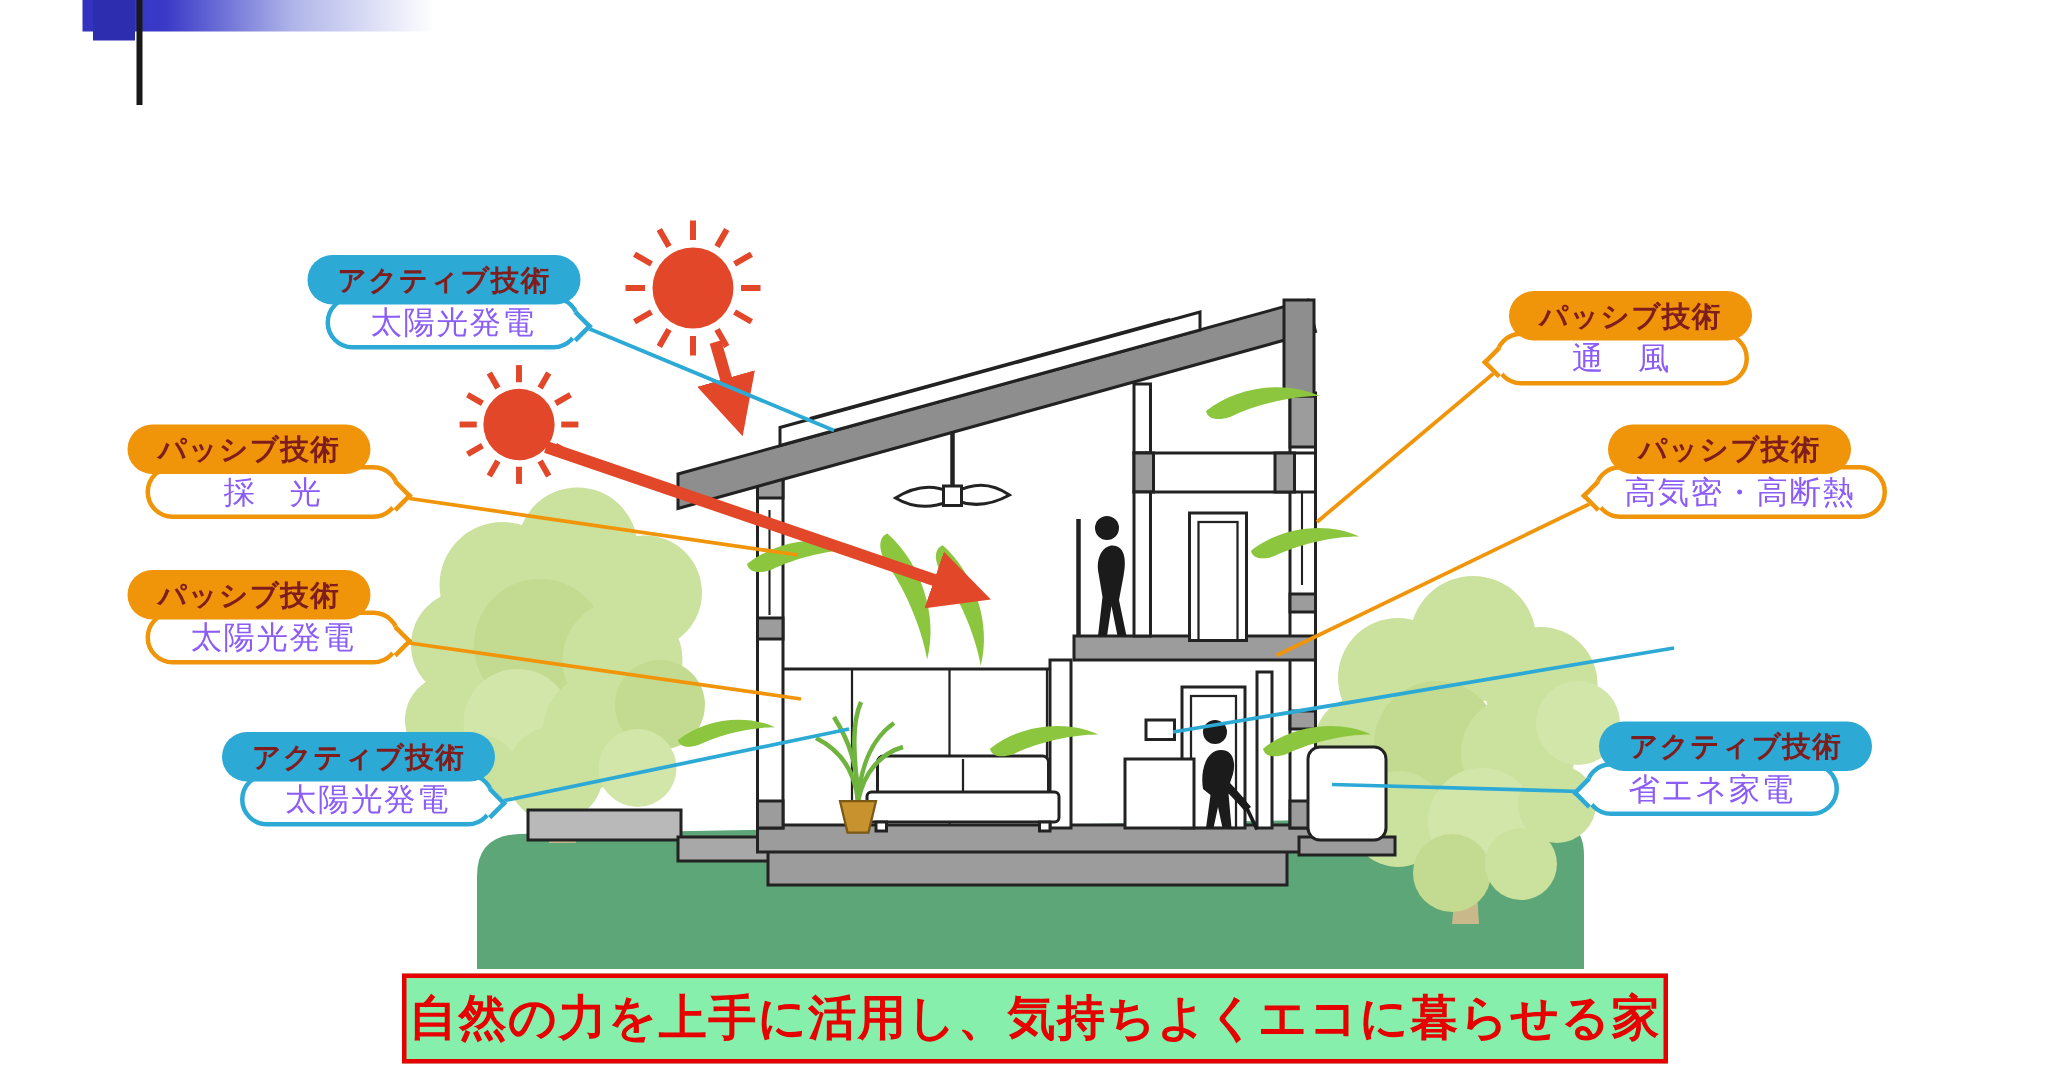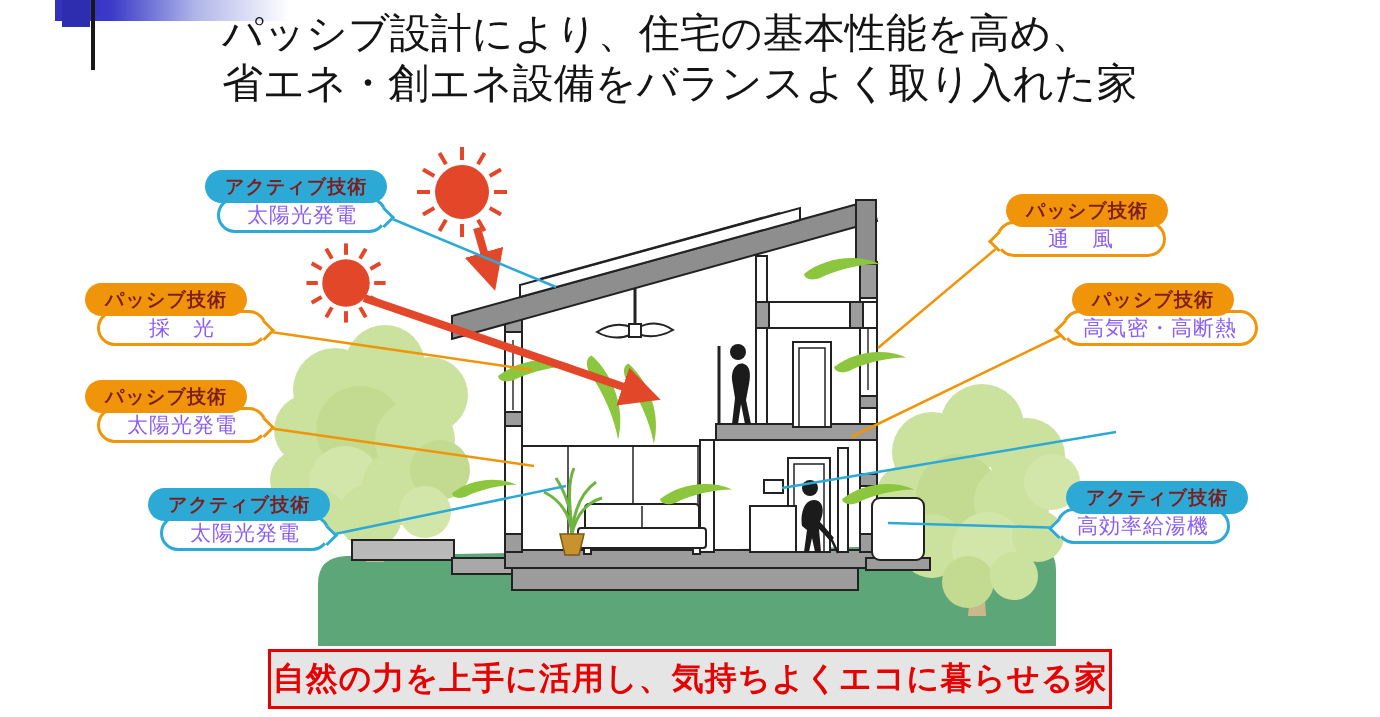--- a/index.html
+++ b/index.html
@@ -37,37 +37,33 @@
   .callout .val::after { content:""; position:absolute; width:12px; height:12px; background:#fff; top:10px; }
   .callout.tail-right .val::after { right:-8px; transform:rotate(45deg); }
   .callout.tail-left  .val::after { left:-8px;  transform:rotate(45deg); }
   .callout.active.tail-right .val::after { border-top:3px solid var(--blue); border-right:3px solid var(--blue); }
   .callout.active.tail-left  .val::after { border-bottom:3px solid var(--blue); border-left:3px solid var(--blue); }
   .callout.passive.tail-right .val::after { border-top:3px solid var(--orange); border-right:3px solid var(--orange); }
   .callout.passive.tail-left  .val::after { border-bottom:3px solid var(--orange); border-left:3px solid var(--orange); }
 
   .footer-banner {
     position:absolute; left:268px; top:649px; width:844px; height:60px; box-sizing:border-box;
-    border:3px solid #E60000; background:#e5e5e5; display:flex; align-items:center; justify-content:center;
+    border:3px solid #E60000; background:#86efac; display:flex; align-items:center; justify-content:center;
     color:#E60000; font-size:32px; font-weight:700; letter-spacing:1px; white-space:nowrap; z-index:6;
   }
 </style>
 </head>
 <body>
 
 <div class="stage">
 
   <div class="deco-bar"></div>
   <div class="deco-square"></div>
   <div class="deco-line"></div>
 
-  <div class="title">
-    <div>パッシブ設計により、住宅の基本性能を高め、</div>
-    <div>省エネ・創エネ設備をバランスよく取り入れた家</div>
-  </div>
 
   <svg class="diagram-svg" width="1380" height="717" viewBox="0 0 1380 717">
     <defs>
       <path id="swoosh" d="M0,18 C20,2 52,-3 76,8 C56,8 32,14 16,22 C7,25 1,23 0,18 Z"></path>
       <marker id="ah" markerWidth="5" markerHeight="5" refX="3.6" refY="2.5" orient="auto">
         <path d="M0,0 L5,2.5 L0,5 Z" fill="#E2472A"></path>
       </marker>
     </defs>
 
     <path d="M318,646 L318,584 Q318,557 346,556 L1024,544 Q1056,543 1056,570 L1056,646 Z" fill="#5CA678"></path>
@@ -285,18 +281,18 @@
   <div class="callout passive tail-left" style="left:1006px; top:194px;">
     <div class="cat">パッシブ技術</div>
     <div class="val">通　風</div>
   </div>
   <div class="callout passive tail-left" style="left:1072px; top:283px;">
     <div class="cat">パッシブ技術</div>
     <div class="val">高気密・高断熱</div>
   </div>
   <div class="callout active tail-left" style="left:1066px; top:481px;">
     <div class="cat">アクティブ技術</div>
-    <div class="val">高効率給湯機</div>
+    <div class="val">省エネ家電</div>
   </div>
 
   <div class="footer-banner">自然の力を上手に活用し、気持ちよくエコに暮らせる家</div>
 
 </div>
 
 </body></html>

